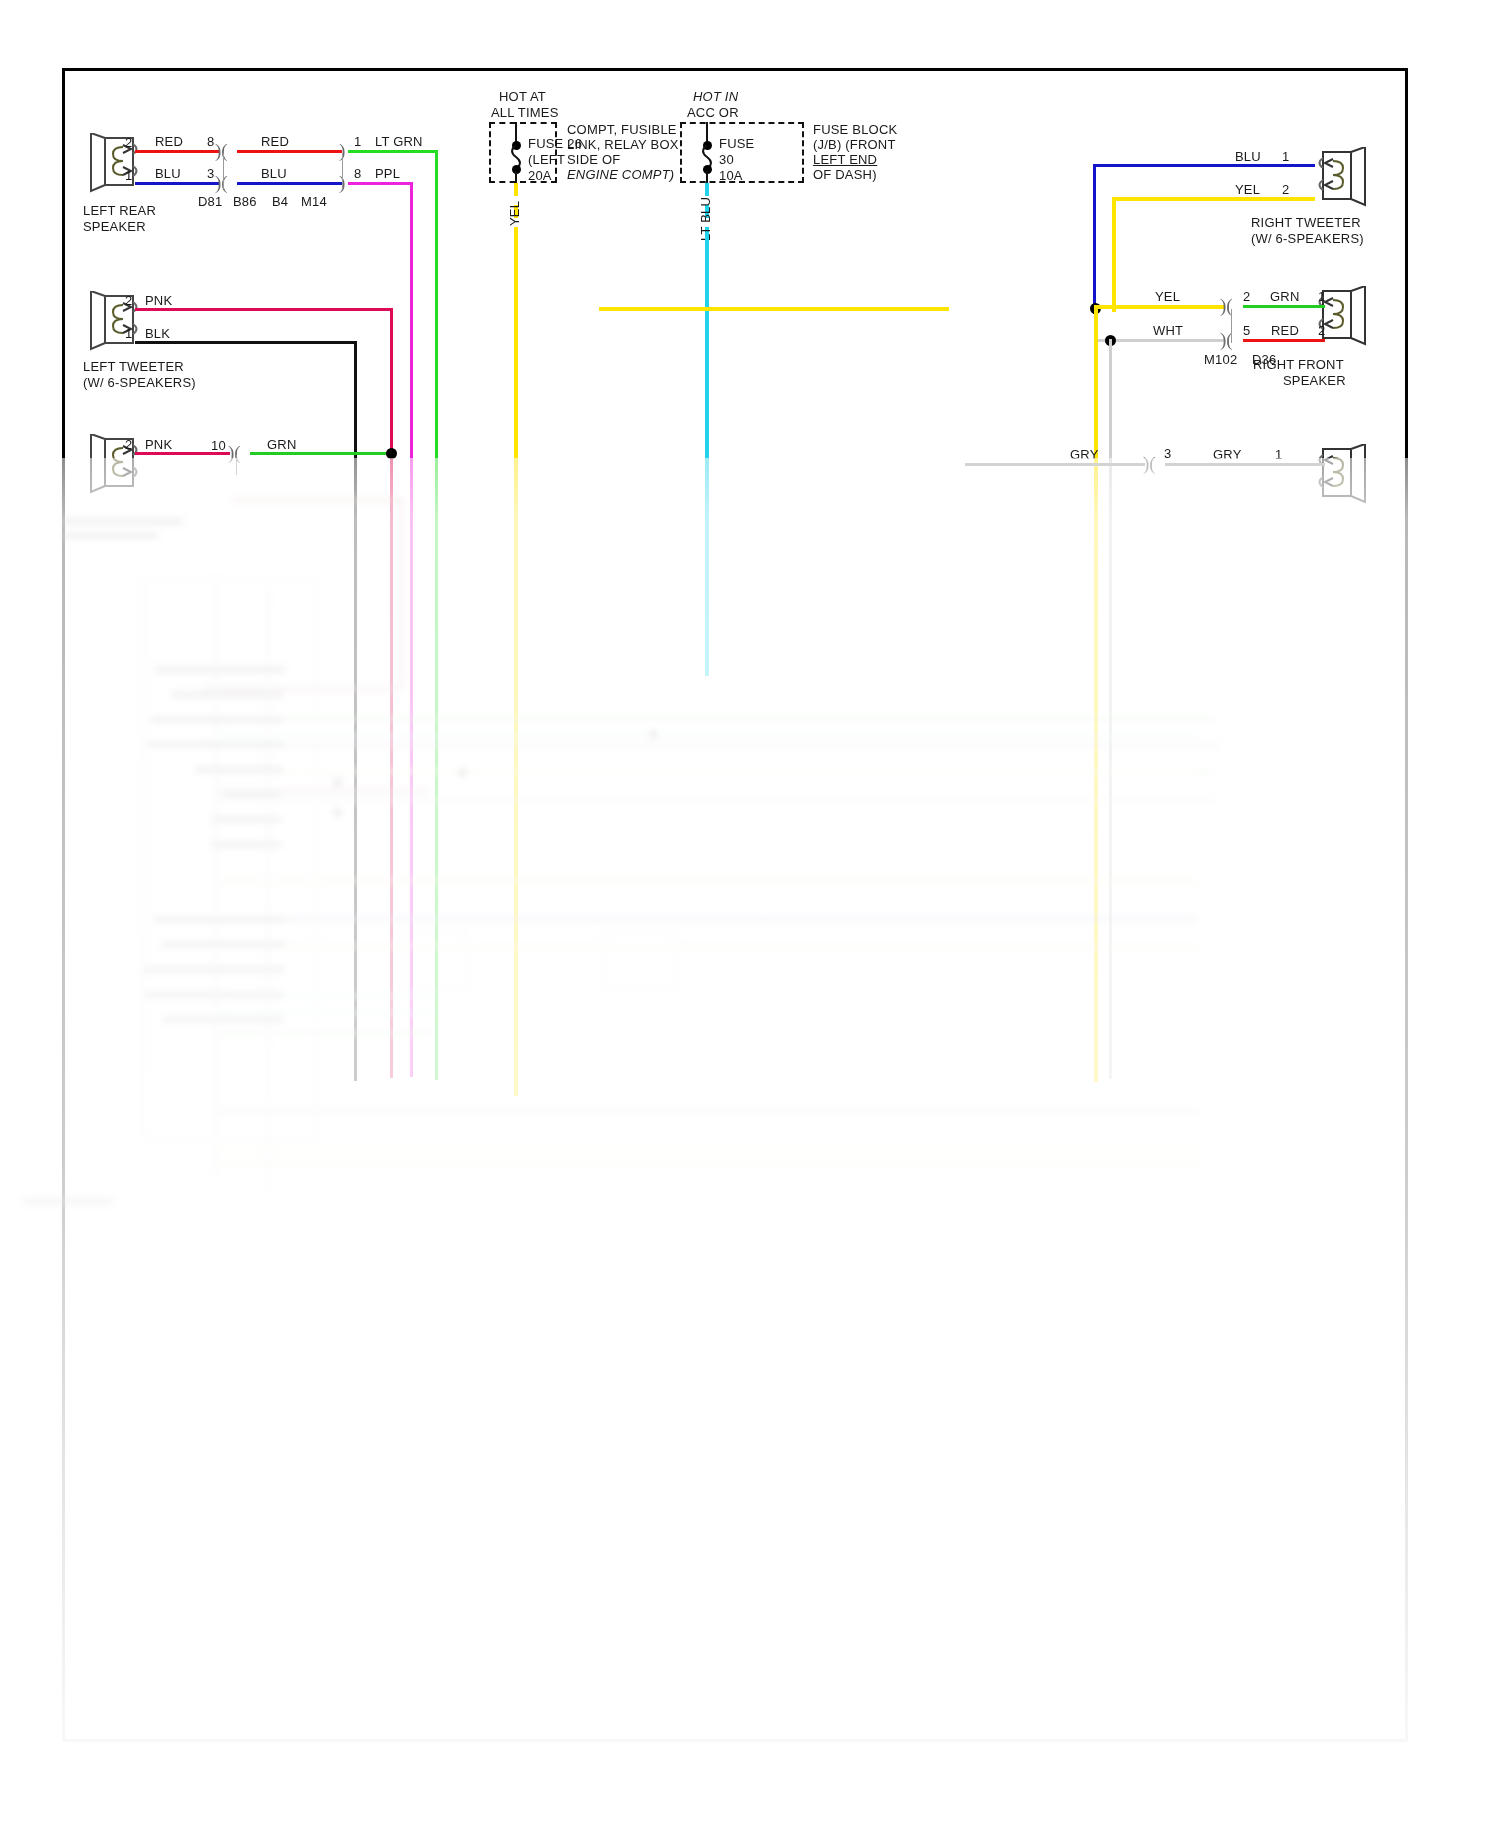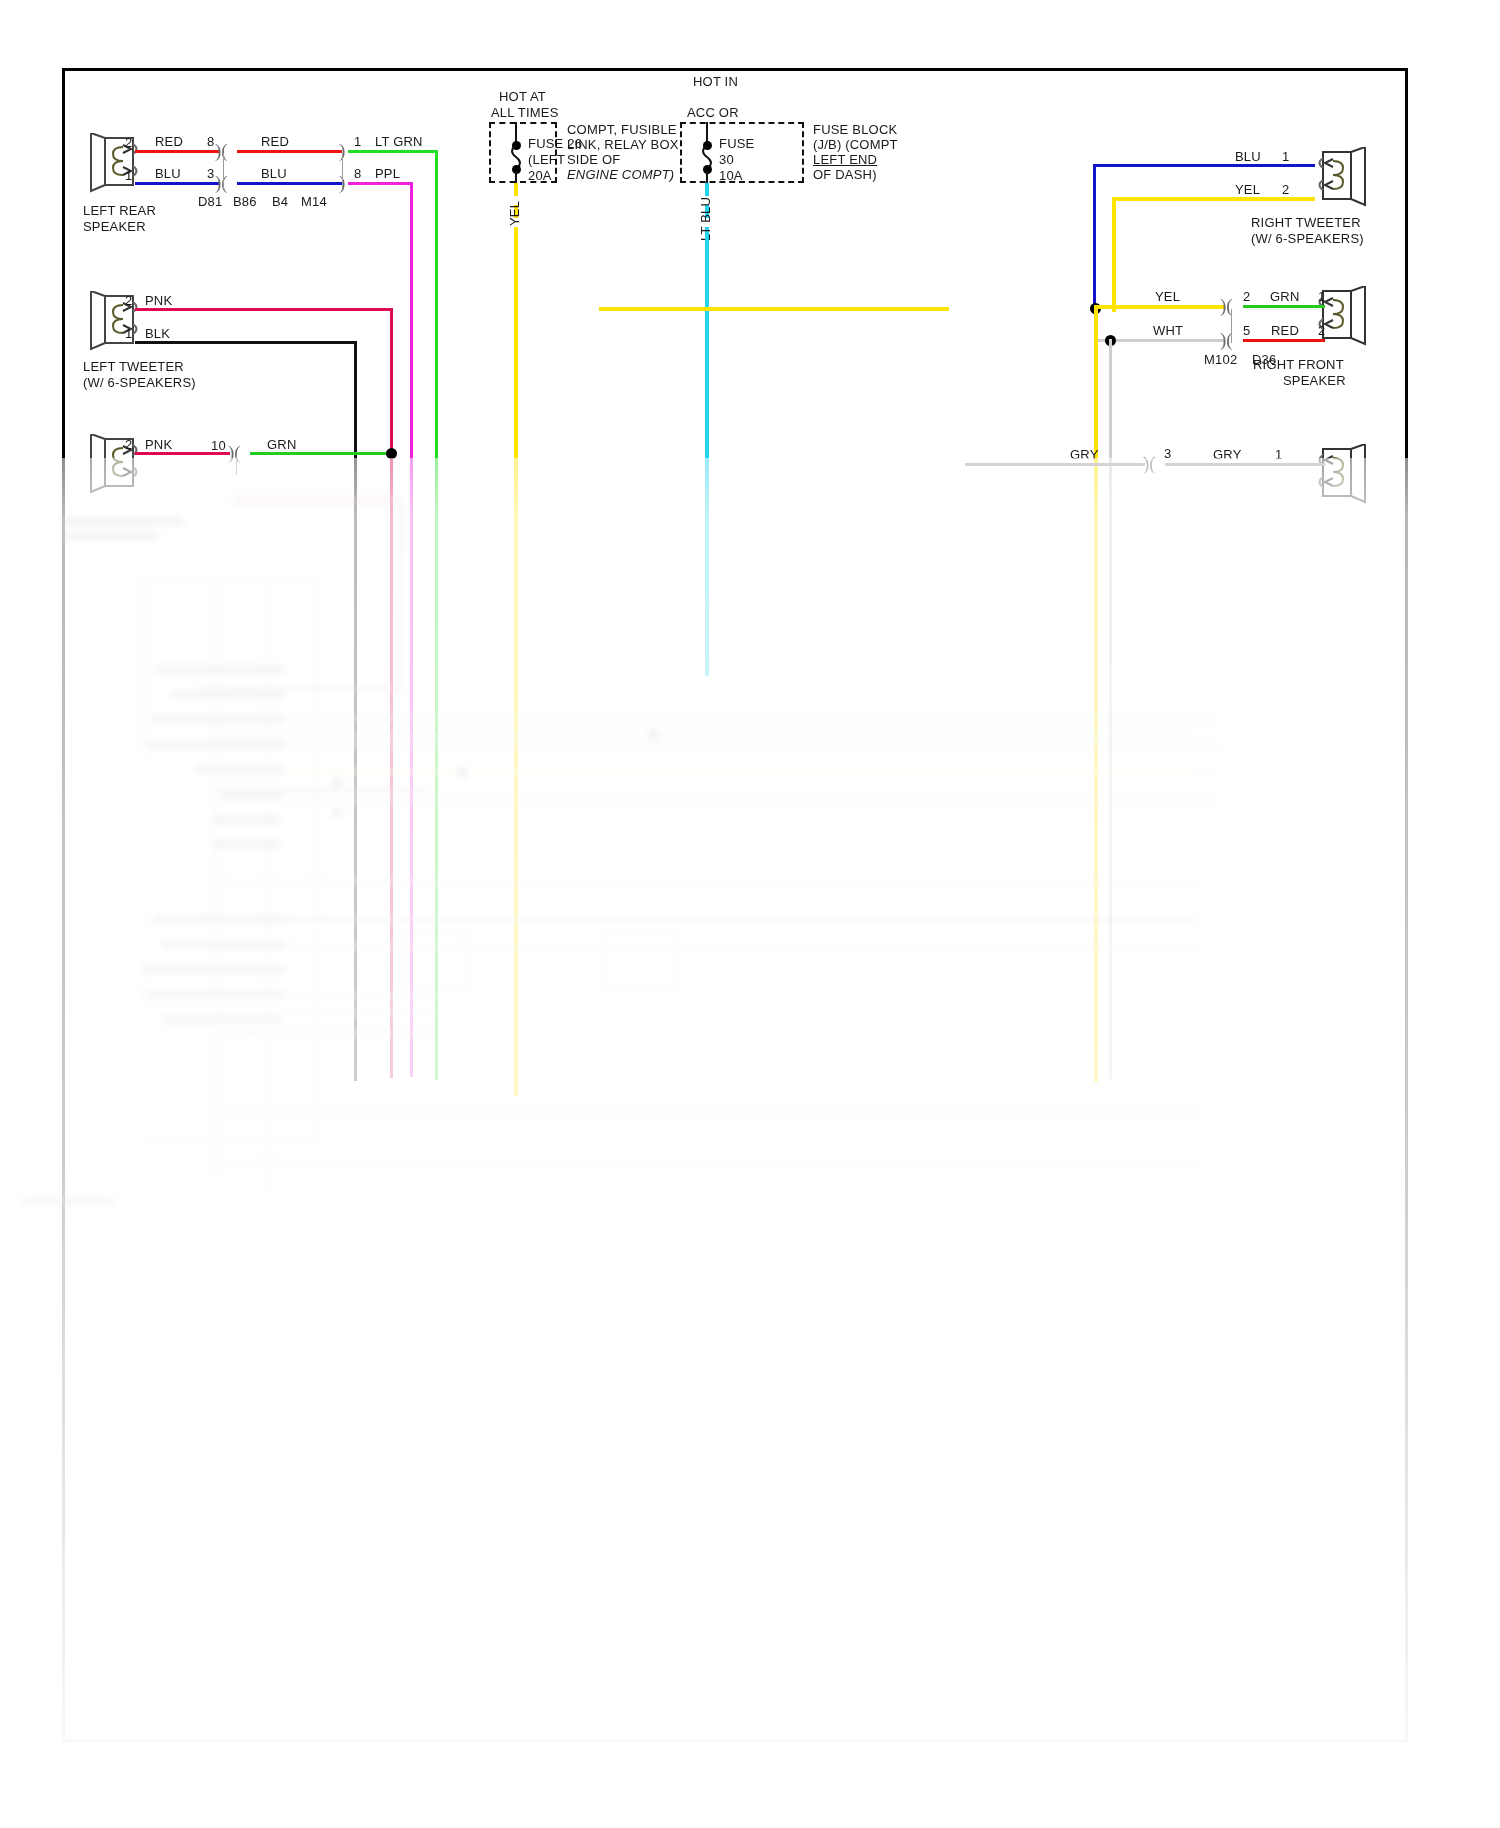--- a/index.html
+++ b/index.html
@@ -224,35 +224,35 @@
     <span class="lbl" style="left:502px;top:51px;">COMPT, FUSIBLE</span>
     <span class="lbl" style="left:502px;top:66px;">LINK, RELAY BOX</span>
     <span class="lbl" style="left:502px;top:81px;">SIDE OF</span>
     <span class="lbl" style="left:502px;top:96px;font-style:italic;">ENGINE COMPT)</span>
 
     <div class="dash-yel" style="left:449px;top:112px;height:288px;"></div>
     <span class="lbl vert" style="left:442px;top:155px;">YEL</span>
 
     <div class="wire v c-yel" style="left:449px;top:165px;height:860px;width:4px;"></div>
 
-    <span class="lbl" style="left:628px;top:3px;">HOT IN</span>
+    <span class="lbl" style="left:628px;top:18px;font-style:italic;">HOT IN</span>
     <span class="lbl" style="left:622px;top:34px;">ACC OR</span>
     <div class="fusebox" style="left:615px;top:51px;width:124px;height:61px;"></div>
     <div class="wire v c-blk" style="left:641px;top:51px;height:24px;width:2px;background:#111;"></div>
     <div class="fusedot" style="left:638px;top:70px;"></div>
     <svg style="position:absolute;left:634px;top:74px;" width="18" height="24" viewBox="0 0 18 24">
       <path d="M8,0 q-8,6 0,12 q8,6 0,12" fill="none" stroke="#111" stroke-width="2"></path>
     </svg>
     <div class="fusedot" style="left:638px;top:94px;"></div>
     <div class="wire v c-blk" style="left:641px;top:100px;height:14px;width:2px;background:#111;"></div>
     <span class="lbl" style="left:654px;top:65px;">FUSE</span>
     <span class="lbl" style="left:654px;top:81px;">30</span>
     <span class="lbl" style="left:654px;top:97px;">10A</span>
     <span class="lbl" style="left:748px;top:51px;">FUSE BLOCK</span>
-    <span class="lbl" style="left:748px;top:66px;">(J/B) (COMPT</span>
+    <span class="lbl" style="left:748px;top:66px;">(J/B) (FRONT</span>
     <span class="lbl" style="left:748px;top:81px;text-decoration:underline;">LEFT END</span>
     <span class="lbl" style="left:748px;top:96px;">OF DASH)</span>
 
     <div class="dash-ltblu" style="left:640px;top:112px;height:288px;"></div>
     <span class="lbl vert" style="left:633px;top:170px;">LT BLU</span>
     <div class="wire v solid-ltblu" style="left:640px;top:165px;height:440px;width:4px;"></div>
 
     <div class="wire h c-yel" style="left:534px;top:236px;width:350px;height:4px;"></div>
     <div class="wire v c-yel" style="left:534px;top:236px;height:0px;"></div>
 

